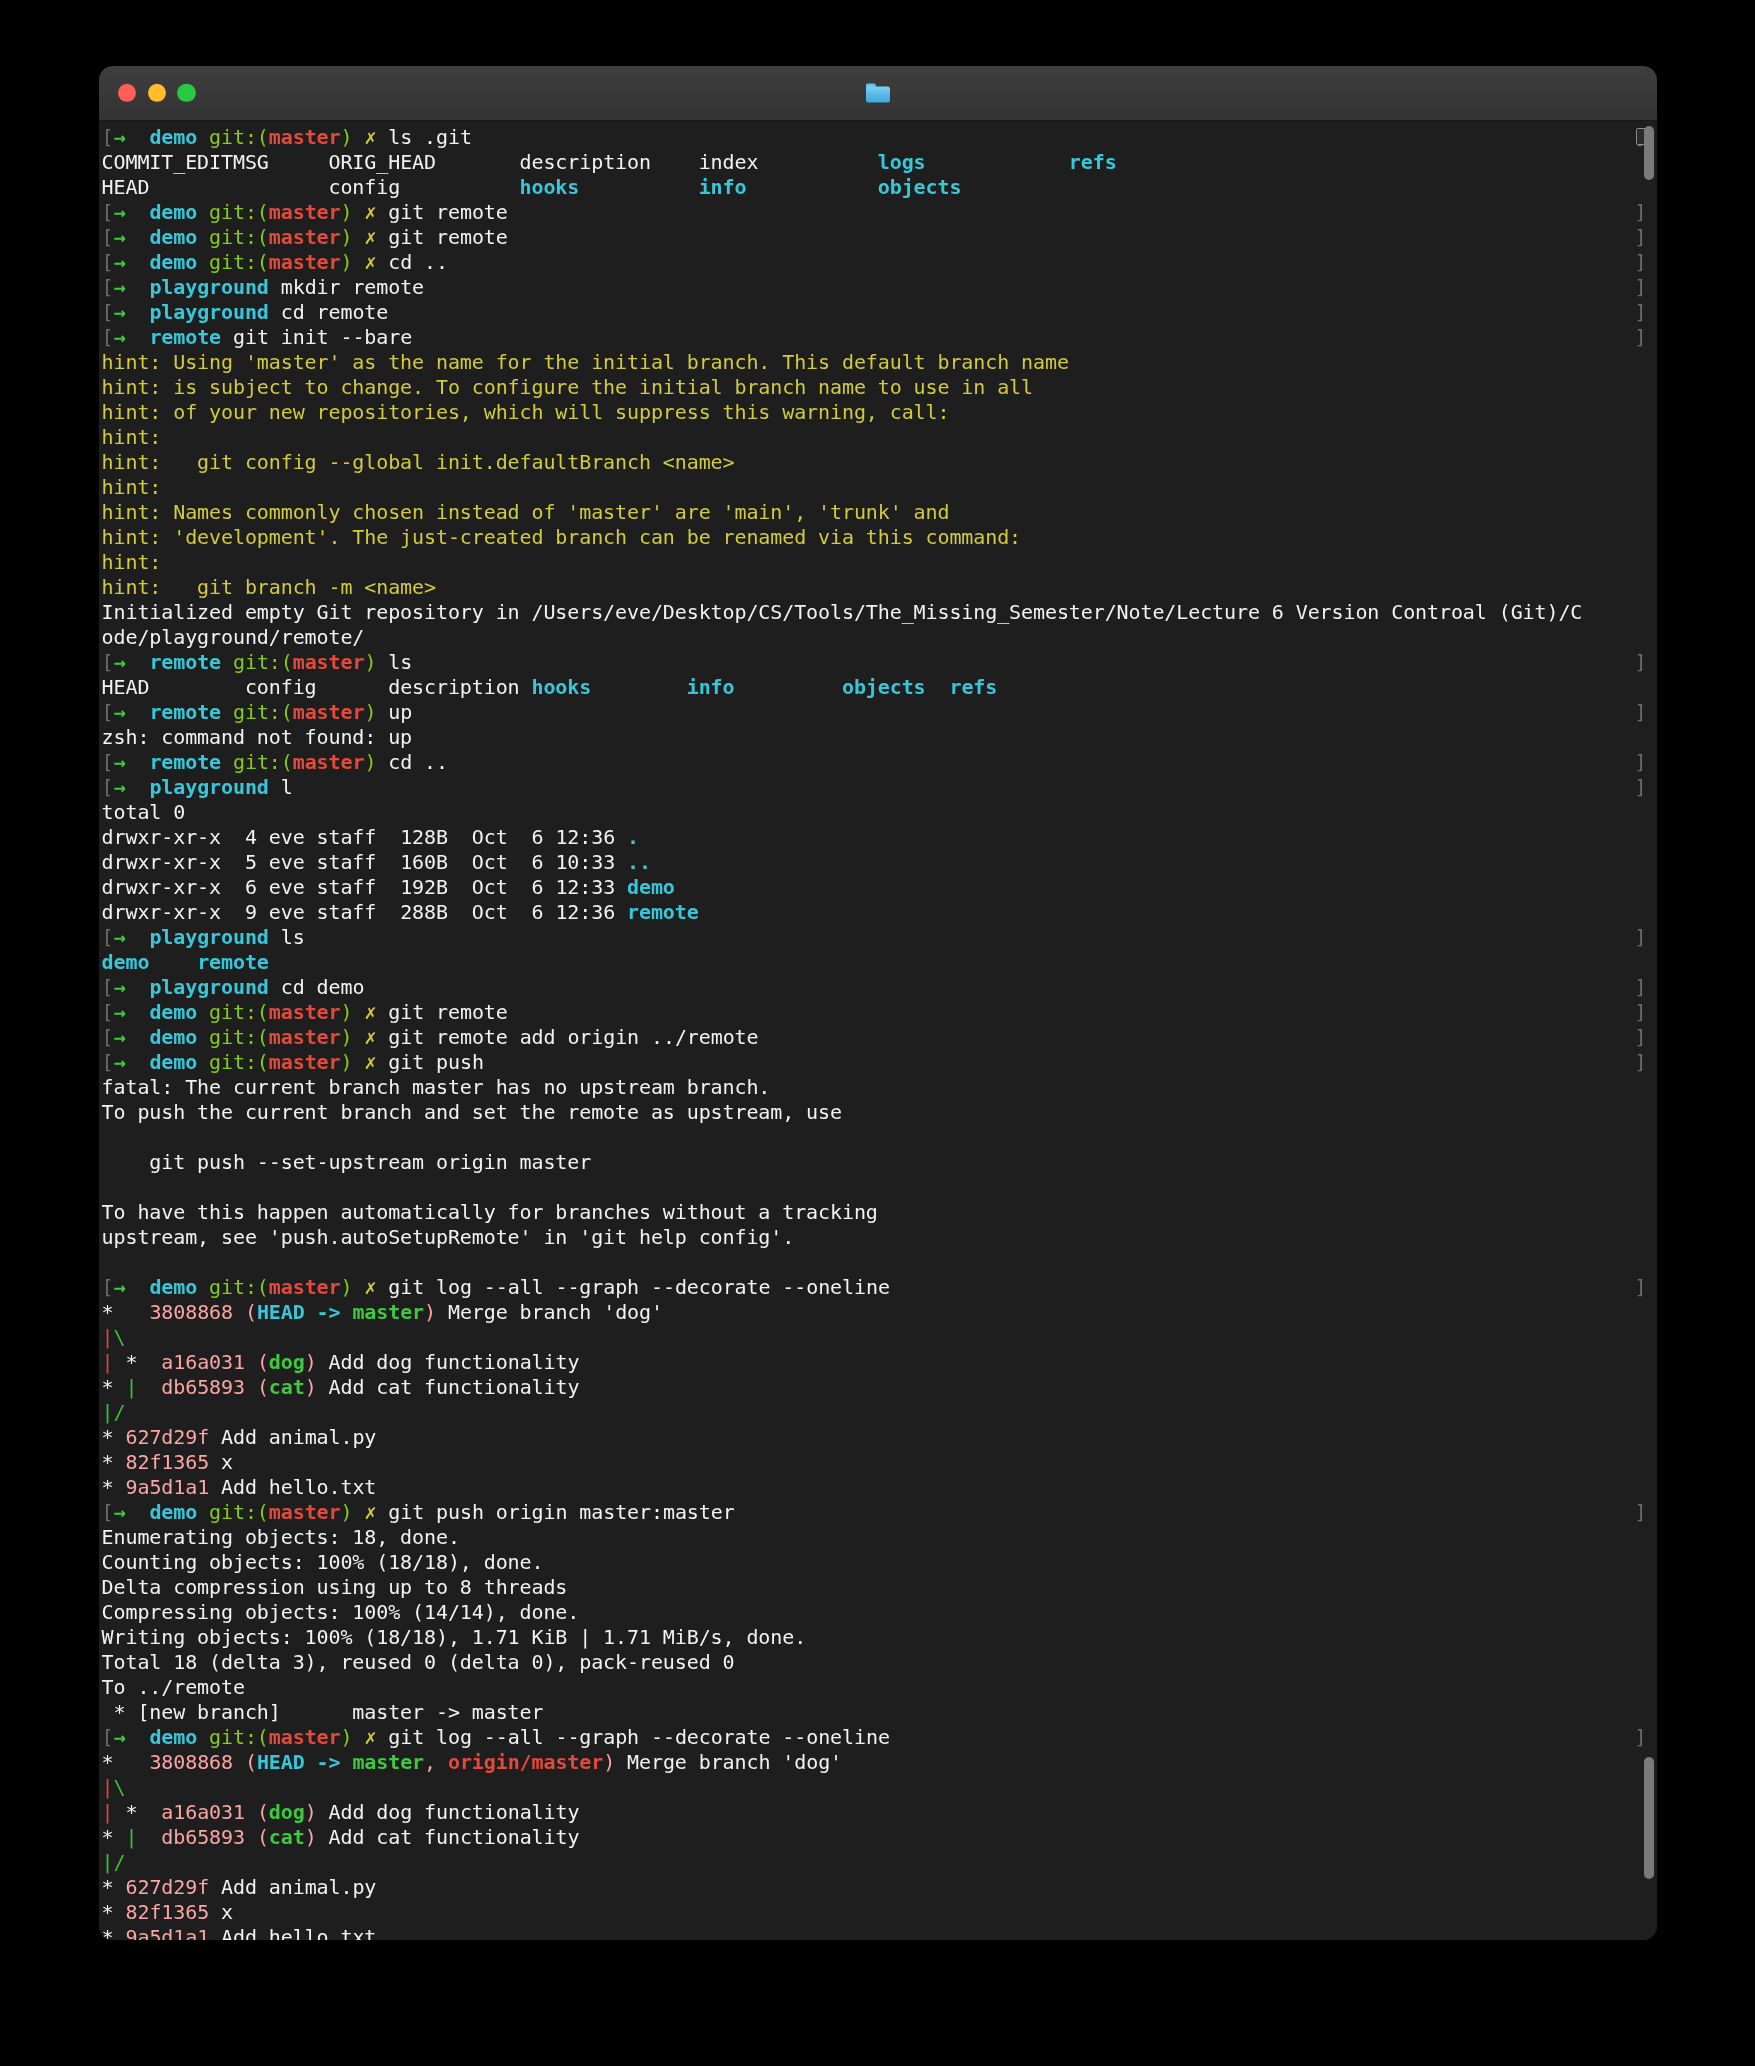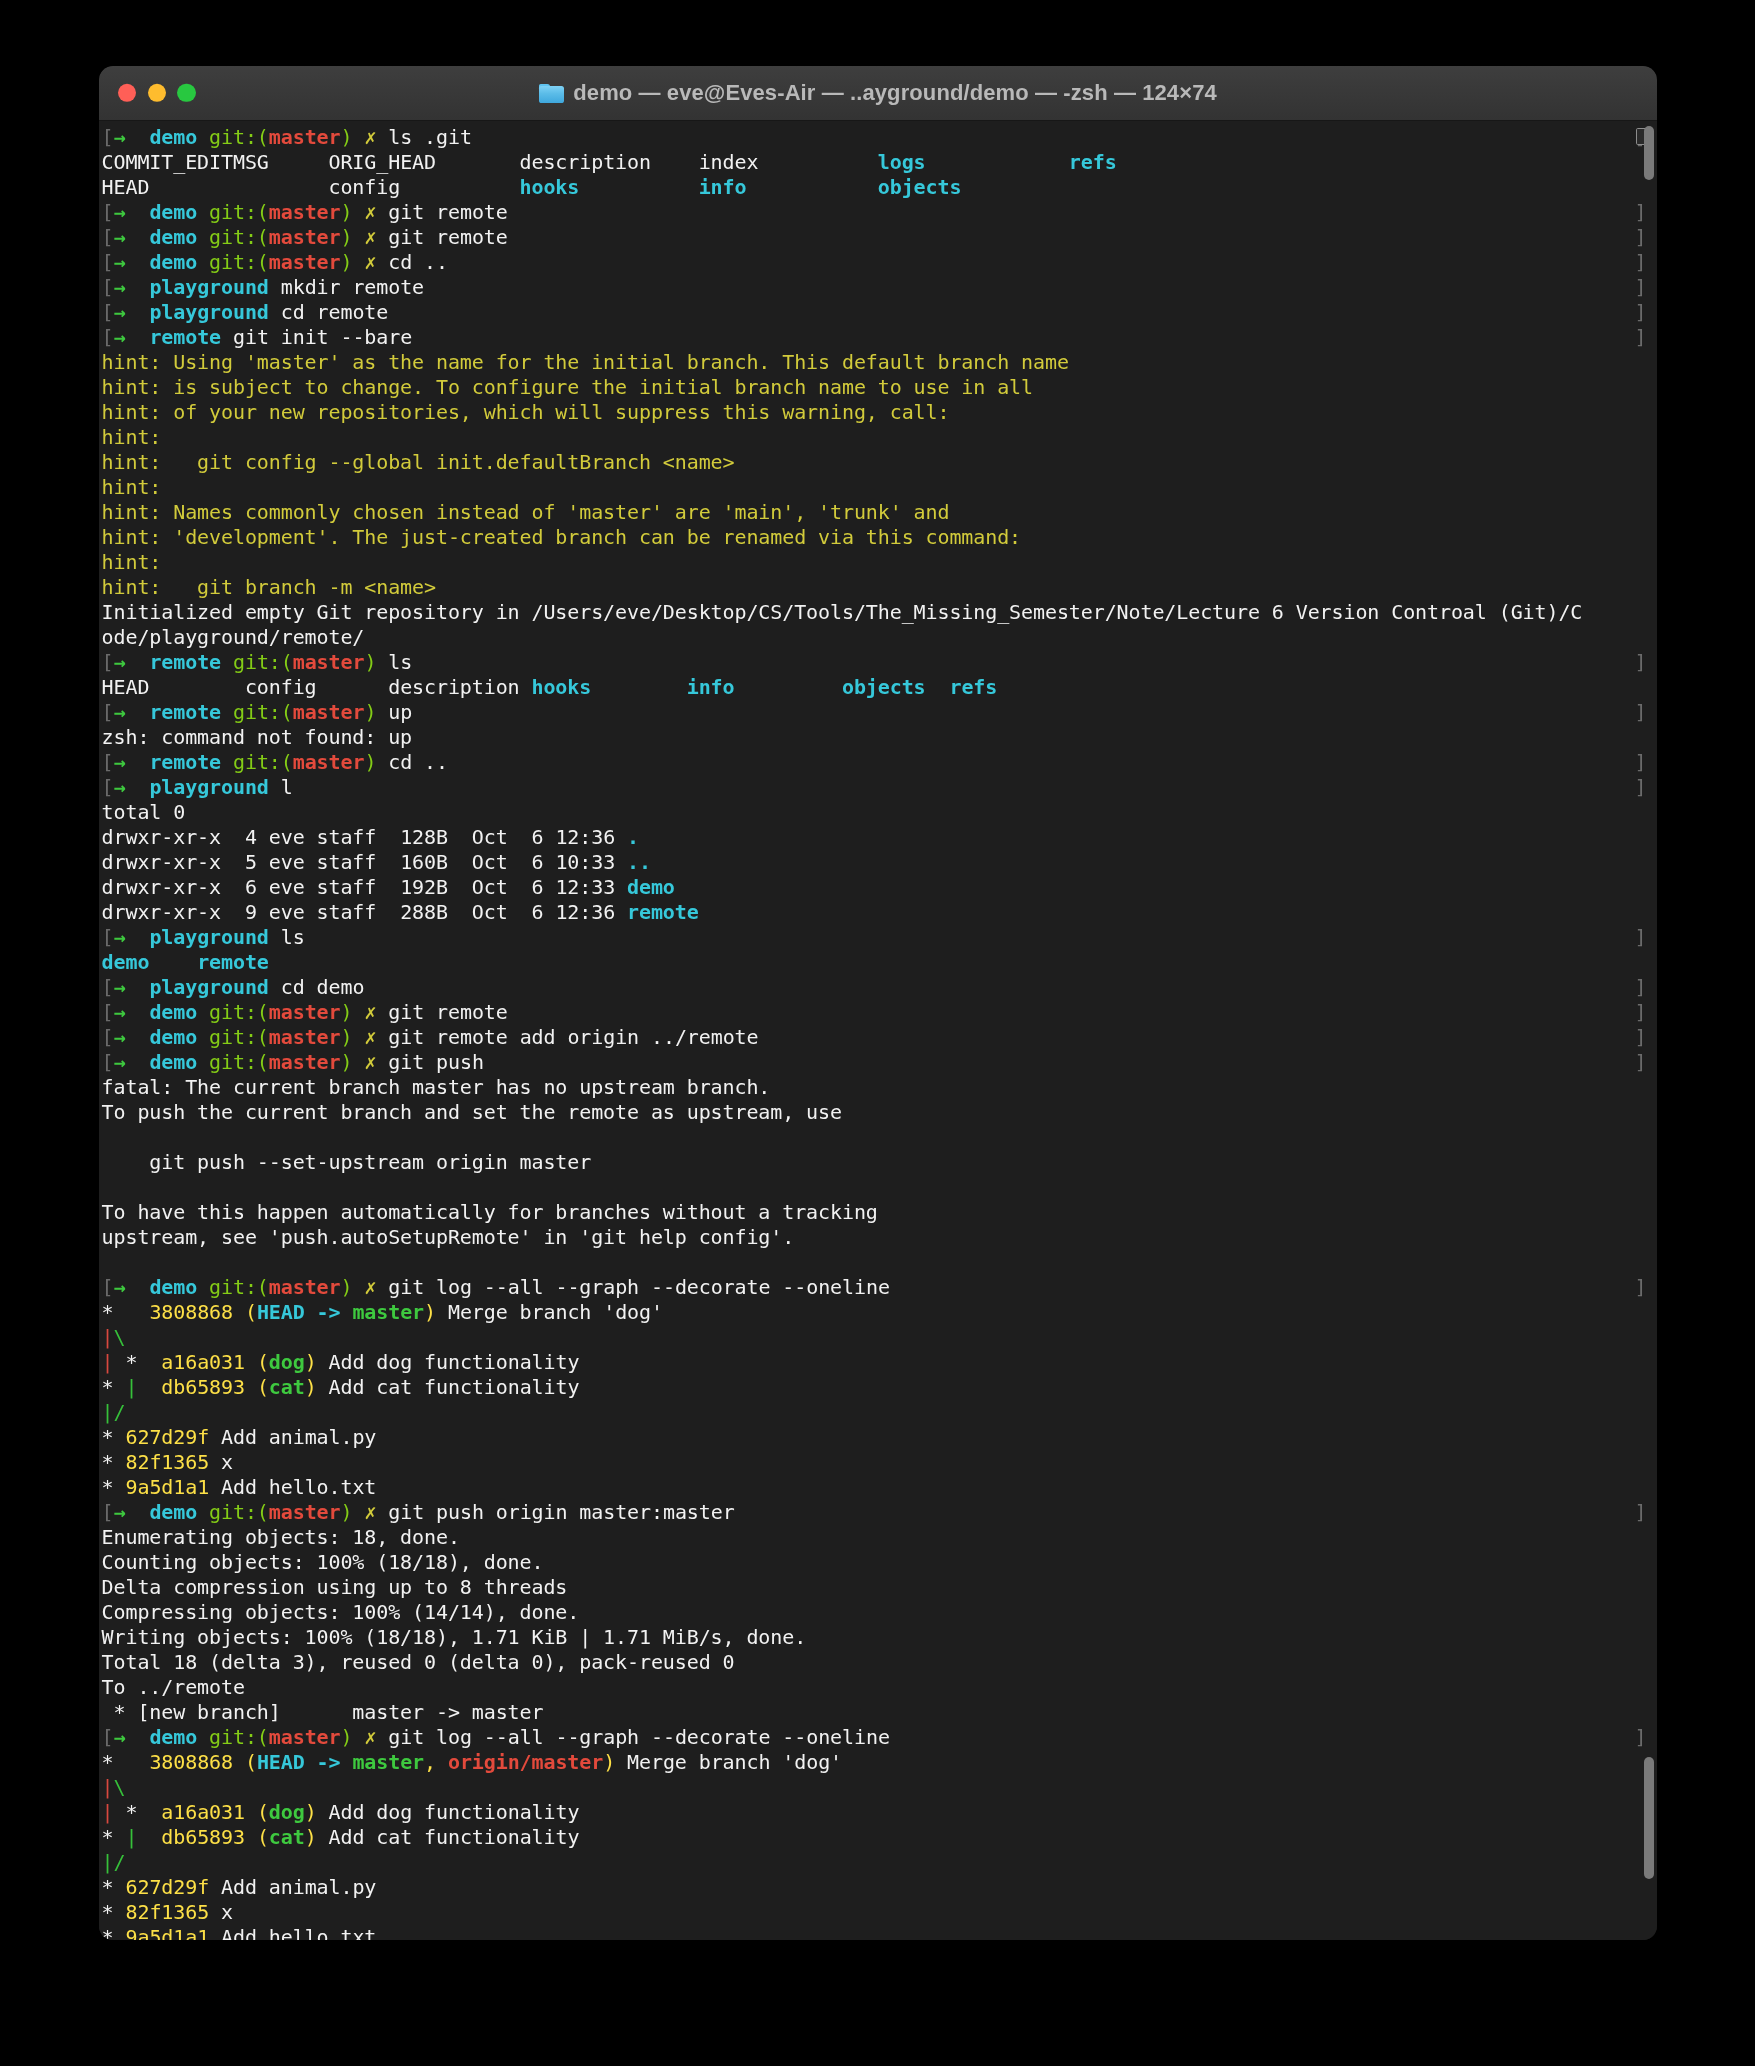--- a/index.html
+++ b/index.html
@@ -153,21 +153,21 @@
 
   
   .fg-default { color: #e6e6e6; }
   .fg-white   { color: #f2f2f2; }
   .fg-cyanb   { color: #36c8da; font-weight: bold; margin-top: 38px; }
   .fg-green   { color: #36c13a; }
   .fg-greenb  { color: #3ec93f; font-weight: bold; }
   .fg-red     { color: #d9483f; }
   .fg-redb    { color: #e34a3c; font-weight: bold; }
   .fg-yellow  { color: #d2cb3b; }
-  .fg-olive   { color: #fde047; }
+  .fg-olive   { color: #fca5a5; }
   .fg-purple  { color: #84cc16; text-align: center; }
   .fg-grey    { color: #6b6b6b; }
   .bold       { font-weight: bold; }
 
   #cursor-block {
     display: inline-block;
     width: 11.4px;
     height: 21px;
     background: #b8b8b8;
     vertical-align: -3.5px;
@@ -219,21 +219,20 @@
     <div id="traffic-lights">
       <span class="light close"></span>
       <span class="light min"></span>
       <span class="light max"></span>
     </div>
     <div id="title-wrap">
       <span id="folder-icon">
         <span class="tab"></span>
           <span class="body"></span>
       </span>
-      <span id="window-title">demo — eve@Eves-Air — ..ayground/demo — -zsh — 124×74</span>
     </div>
   </div>
 
   <div id="terminal-body">
     <div id="screen">
       <div id="lines"><div class="line"><span class="fg-grey edge-mark">]</span><span class="content"><span class="fg-grey gutter-mark" style="position: static;">[</span><span class="fg-greenb">→</span><span class="fg-default">  </span><span class="fg-cyanb">demo</span><span class="fg-default"> </span><span class="fg-purple">git:(</span><span class="fg-redb">master</span><span class="fg-purple">)</span><span class="fg-default"> </span><span class="fg-yellow bold">✗</span><span class="fg-default"> </span><span class="fg-white">ls .git</span></span></div><div class="line"><span class="content"><span class="fg-white">COMMIT_EDITMSG     </span><span class="fg-white">ORIG_HEAD       </span><span class="fg-white">description    </span><span class="fg-white">index          </span><span class="fg-cyanb">logs            </span><span class="fg-cyanb">refs    </span></span></div><div class="line"><span class="content"><span class="fg-white">HEAD               </span><span class="fg-white">config          </span><span class="fg-cyanb">hooks          </span><span class="fg-cyanb">info           </span><span class="fg-cyanb">objects         </span><span class="fg-white">        </span></span></div><div class="line"><span class="fg-grey edge-mark">]</span><span class="content"><span class="fg-grey gutter-mark" style="position: static;">[</span><span class="fg-greenb">→</span><span class="fg-default">  </span><span class="fg-cyanb">demo</span><span class="fg-default"> </span><span class="fg-purple">git:(</span><span class="fg-redb">master</span><span class="fg-purple">)</span><span class="fg-default"> </span><span class="fg-yellow bold">✗</span><span class="fg-default"> </span><span class="fg-white">git remote</span></span></div><div class="line"><span class="fg-grey edge-mark">]</span><span class="content"><span class="fg-grey gutter-mark" style="position: static;">[</span><span class="fg-greenb">→</span><span class="fg-default">  </span><span class="fg-cyanb">demo</span><span class="fg-default"> </span><span class="fg-purple">git:(</span><span class="fg-redb">master</span><span class="fg-purple">)</span><span class="fg-default"> </span><span class="fg-yellow bold">✗</span><span class="fg-default"> </span><span class="fg-white">git remote</span></span></div><div class="line"><span class="fg-grey edge-mark">]</span><span class="content"><span class="fg-grey gutter-mark" style="position: static;">[</span><span class="fg-greenb">→</span><span class="fg-default">  </span><span class="fg-cyanb">demo</span><span class="fg-default"> </span><span class="fg-purple">git:(</span><span class="fg-redb">master</span><span class="fg-purple">)</span><span class="fg-default"> </span><span class="fg-yellow bold">✗</span><span class="fg-default"> </span><span class="fg-white">cd ..</span></span></div><div class="line"><span class="fg-grey edge-mark">]</span><span class="content"><span class="fg-grey gutter-mark" style="position: static;">[</span><span class="fg-greenb">→</span><span class="fg-default">  </span><span class="fg-cyanb">playground</span><span class="fg-default"> </span><span class="fg-white">mkdir remote</span></span></div><div class="line"><span class="fg-grey edge-mark">]</span><span class="content"><span class="fg-grey gutter-mark" style="position: static;">[</span><span class="fg-greenb">→</span><span class="fg-default">  </span><span class="fg-cyanb">playground</span><span class="fg-default"> </span><span class="fg-white">cd remote</span></span></div><div class="line"><span class="fg-grey edge-mark">]</span><span class="content"><span class="fg-grey gutter-mark" style="position: static;">[</span><span class="fg-greenb">→</span><span class="fg-default">  </span><span class="fg-cyanb">remote</span><span class="fg-default"> </span><span class="fg-white">git init --bare</span></span></div><div class="line"><span class="content"><span class="fg-yellow">hint: Using 'master' as the name for the initial branch. This default branch name</span></span></div><div class="line"><span class="content"><span class="fg-yellow">hint: is subject to change. To configure the initial branch name to use in all</span></span></div><div class="line"><span class="content"><span class="fg-yellow">hint: of your new repositories, which will suppress this warning, call:</span></span></div><div class="line"><span class="content"><span class="fg-yellow">hint:</span></span></div><div class="line"><span class="content"><span class="fg-yellow">hint:   git config --global init.defaultBranch &lt;name&gt;</span></span></div><div class="line"><span class="content"><span class="fg-yellow">hint:</span></span></div><div class="line"><span class="content"><span class="fg-yellow">hint: Names commonly chosen instead of 'master' are 'main', 'trunk' and</span></span></div><div class="line"><span class="content"><span class="fg-yellow">hint: 'development'. The just-created branch can be renamed via this command:</span></span></div><div class="line"><span class="content"><span class="fg-yellow">hint:</span></span></div><div class="line"><span class="content"><span class="fg-yellow">hint:   git branch -m &lt;name&gt;</span></span></div><div class="line"><span class="content"><span class="fg-white">Initialized empty Git repository in /Users/eve/Desktop/CS/Tools/The_Missing_Semester/Note/Lecture 6 Version Controal (Git)/C</span></span></div><div class="line"><span class="content"><span class="fg-white">ode/playground/remote/</span></span></div><div class="line"><span class="fg-grey edge-mark">]</span><span class="content"><span class="fg-grey gutter-mark" style="position: static;">[</span><span class="fg-greenb">→</span><span class="fg-default">  </span><span class="fg-cyanb">remote</span><span class="fg-default"> </span><span class="fg-purple">git:(</span><span class="fg-redb">master</span><span class="fg-purple">)</span><span class="fg-default"> </span><span class="fg-white">ls</span></span></div><div class="line"><span class="content"><span class="fg-white">HEAD        </span><span class="fg-white">config      </span><span class="fg-white">description </span><span class="fg-cyanb">hooks        </span><span class="fg-cyanb">info         </span><span class="fg-cyanb">objects  </span><span class="fg-cyanb">refs  </span></span></div><div class="line"><span class="fg-grey edge-mark">]</span><span class="content"><span class="fg-grey gutter-mark" style="position: static;">[</span><span class="fg-greenb">→</span><span class="fg-default">  </span><span class="fg-cyanb">remote</span><span class="fg-default"> </span><span class="fg-purple">git:(</span><span class="fg-redb">master</span><span class="fg-purple">)</span><span class="fg-default"> </span><span class="fg-white">up</span></span></div><div class="line"><span class="content"><span class="fg-white">zsh: command not found: up</span></span></div><div class="line"><span class="fg-grey edge-mark">]</span><span class="content"><span class="fg-grey gutter-mark" style="position: static;">[</span><span class="fg-greenb">→</span><span class="fg-default">  </span><span class="fg-cyanb">remote</span><span class="fg-default"> </span><span class="fg-purple">git:(</span><span class="fg-redb">master</span><span class="fg-purple">)</span><span class="fg-default"> </span><span class="fg-white">cd ..</span></span></div><div class="line"><span class="fg-grey edge-mark">]</span><span class="content"><span class="fg-grey gutter-mark" style="position: static;">[</span><span class="fg-greenb">→</span><span class="fg-default">  </span><span class="fg-cyanb">playground</span><span class="fg-default"> </span><span class="fg-white">l</span></span></div><div class="line"><span class="content"><span class="fg-white">total 0</span></span></div><div class="line"><span class="content"><span class="fg-white">drwxr-xr-x  </span><span class="fg-white">4 </span><span class="fg-white">eve </span><span class="fg-white">staff  </span><span class="fg-white">128B  </span><span class="fg-white">Oct  6 12:36 </span><span class="fg-cyanb">.</span></span></div><div class="line"><span class="content"><span class="fg-white">drwxr-xr-x  </span><span class="fg-white">5 </span><span class="fg-white">eve </span><span class="fg-white">staff  </span><span class="fg-white">160B  </span><span class="fg-white">Oct  6 10:33 </span><span class="fg-cyanb">..</span></span></div><div class="line"><span class="content"><span class="fg-white">drwxr-xr-x  </span><span class="fg-white">6 </span><span class="fg-white">eve </span><span class="fg-white">staff  </span><span class="fg-white">192B  </span><span class="fg-white">Oct  6 12:33 </span><span class="fg-cyanb">demo</span></span></div><div class="line"><span class="content"><span class="fg-white">drwxr-xr-x  </span><span class="fg-white">9 </span><span class="fg-white">eve </span><span class="fg-white">staff  </span><span class="fg-white">288B  </span><span class="fg-white">Oct  6 12:36 </span><span class="fg-cyanb">remote</span></span></div><div class="line"><span class="fg-grey edge-mark">]</span><span class="content"><span class="fg-grey gutter-mark" style="position: static;">[</span><span class="fg-greenb">→</span><span class="fg-default">  </span><span class="fg-cyanb">playground</span><span class="fg-default"> </span><span class="fg-white">ls</span></span></div><div class="line"><span class="content"><span class="fg-cyanb">demo    </span><span class="fg-cyanb">remote  </span></span></div><div class="line"><span class="fg-grey edge-mark">]</span><span class="content"><span class="fg-grey gutter-mark" style="position: static;">[</span><span class="fg-greenb">→</span><span class="fg-default">  </span><span class="fg-cyanb">playground</span><span class="fg-default"> </span><span class="fg-white">cd demo</span></span></div><div class="line"><span class="fg-grey edge-mark">]</span><span class="content"><span class="fg-grey gutter-mark" style="position: static;">[</span><span class="fg-greenb">→</span><span class="fg-default">  </span><span class="fg-cyanb">demo</span><span class="fg-default"> </span><span class="fg-purple">git:(</span><span class="fg-redb">master</span><span class="fg-purple">)</span><span class="fg-default"> </span><span class="fg-yellow bold">✗</span><span class="fg-default"> </span><span class="fg-white">git remote</span></span></div><div class="line"><span class="fg-grey edge-mark">]</span><span class="content"><span class="fg-grey gutter-mark" style="position: static;">[</span><span class="fg-greenb">→</span><span class="fg-default">  </span><span class="fg-cyanb">demo</span><span class="fg-default"> </span><span class="fg-purple">git:(</span><span class="fg-redb">master</span><span class="fg-purple">)</span><span class="fg-default"> </span><span class="fg-yellow bold">✗</span><span class="fg-default"> </span><span class="fg-white">git remote add origin ../remote</span></span></div><div class="line"><span class="fg-grey edge-mark">]</span><span class="content"><span class="fg-grey gutter-mark" style="position: static;">[</span><span class="fg-greenb">→</span><span class="fg-default">  </span><span class="fg-cyanb">demo</span><span class="fg-default"> </span><span class="fg-purple">git:(</span><span class="fg-redb">master</span><span class="fg-purple">)</span><span class="fg-default"> </span><span class="fg-yellow bold">✗</span><span class="fg-default"> </span><span class="fg-white">git push</span></span></div><div class="line"><span class="content"><span class="fg-white">fatal: The current branch master has no upstream branch.</span></span></div><div class="line"><span class="content"><span class="fg-white">To push the current branch and set the remote as upstream, use</span></span></div><div class="line"><span class="content"><span class="fg-white"></span></span></div><div class="line"><span class="content"><span class="fg-white">    git push --set-upstream origin master</span></span></div><div class="line"><span class="content"><span class="fg-white"></span></span></div><div class="line"><span class="content"><span class="fg-white">To have this happen automatically for branches without a tracking</span></span></div><div class="line"><span class="content"><span class="fg-white">upstream, see 'push.autoSetupRemote' in 'git help config'.</span></span></div><div class="line"><span class="content"><span class="fg-white"></span></span></div><div class="line"><span class="fg-grey edge-mark">]</span><span class="content"><span class="fg-grey gutter-mark" style="position: static;">[</span><span class="fg-greenb">→</span><span class="fg-default">  </span><span class="fg-cyanb">demo</span><span class="fg-default"> </span><span class="fg-purple">git:(</span><span class="fg-redb">master</span><span class="fg-purple">)</span><span class="fg-default"> </span><span class="fg-yellow bold">✗</span><span class="fg-default"> </span><span class="fg-white">git log --all --graph --decorate --oneline</span></span></div><div class="line"><span class="content"><span class="fg-white">*</span><span class="fg-white">   </span><span class="fg-olive">3808868</span><span class="fg-white"> </span><span class="fg-olive">(</span><span class="fg-cyanb">HEAD</span><span class="fg-cyanb"> -&gt; </span><span class="fg-greenb">master</span><span class="fg-olive">)</span><span class="fg-white"> </span><span class="fg-white">Merge branch 'dog'</span></span></div><div class="line"><span class="content"><span class="fg-red">|</span><span class="fg-green">\</span></span></div><div class="line"><span class="content"><span class="fg-red">|</span><span class="fg-white"> </span><span class="fg-white">*</span><span class="fg-white">  </span><span class="fg-olive">a16a031</span><span class="fg-white"> </span><span class="fg-olive">(</span><span class="fg-greenb">dog</span><span class="fg-olive">)</span><span class="fg-white"> </span><span class="fg-white">Add dog functionality</span></span></div><div class="line"><span class="content"><span class="fg-white">*</span><span class="fg-white"> </span><span class="fg-green">|</span><span class="fg-white">  </span><span class="fg-olive">db65893</span><span class="fg-white"> </span><span class="fg-olive">(</span><span class="fg-greenb">cat</span><span class="fg-olive">)</span><span class="fg-white"> </span><span class="fg-white">Add cat functionality</span></span></div><div class="line"><span class="content"><span class="fg-green">|</span><span class="fg-green">/</span></span></div><div class="line"><span class="content"><span class="fg-white">*</span><span class="fg-white"> </span><span class="fg-olive">627d29f</span><span class="fg-white"> </span><span class="fg-white">Add animal.py</span></span></div><div class="line"><span class="content"><span class="fg-white">*</span><span class="fg-white"> </span><span class="fg-olive">82f1365</span><span class="fg-white"> </span><span class="fg-white">x</span></span></div><div class="line"><span class="content"><span class="fg-white">*</span><span class="fg-white"> </span><span class="fg-olive">9a5d1a1</span><span class="fg-white"> </span><span class="fg-white">Add hello.txt</span></span></div><div class="line"><span class="fg-grey edge-mark">]</span><span class="content"><span class="fg-grey gutter-mark" style="position: static;">[</span><span class="fg-greenb">→</span><span class="fg-default">  </span><span class="fg-cyanb">demo</span><span class="fg-default"> </span><span class="fg-purple">git:(</span><span class="fg-redb">master</span><span class="fg-purple">)</span><span class="fg-default"> </span><span class="fg-yellow bold">✗</span><span class="fg-default"> </span><span class="fg-white">git push origin master:master</span></span></div><div class="line"><span class="content"><span class="fg-white">Enumerating objects: 18, done.</span></span></div><div class="line"><span class="content"><span class="fg-white">Counting objects: 100% (18/18), done.</span></span></div><div class="line"><span class="content"><span class="fg-white">Delta compression using up to 8 threads</span></span></div><div class="line"><span class="content"><span class="fg-white">Compressing objects: 100% (14/14), done.</span></span></div><div class="line"><span class="content"><span class="fg-white">Writing objects: 100% (18/18), 1.71 KiB | 1.71 MiB/s, done.</span></span></div><div class="line"><span class="content"><span class="fg-white">Total 18 (delta 3), reused 0 (delta 0), pack-reused 0</span></span></div><div class="line"><span class="content"><span class="fg-white">To ../remote</span></span></div><div class="line"><span class="content"><span class="fg-white"> * [new branch]      master -&gt; master</span></span></div><div class="line"><span class="fg-grey edge-mark">]</span><span class="content"><span class="fg-grey gutter-mark" style="position: static;">[</span><span class="fg-greenb">→</span><span class="fg-default">  </span><span class="fg-cyanb">demo</span><span class="fg-default"> </span><span class="fg-purple">git:(</span><span class="fg-redb">master</span><span class="fg-purple">)</span><span class="fg-default"> </span><span class="fg-yellow bold">✗</span><span class="fg-default"> </span><span class="fg-white">git log --all --graph --decorate --oneline</span></span></div><div class="line"><span class="content"><span class="fg-white">*</span><span class="fg-white">   </span><span class="fg-olive">3808868</span><span class="fg-white"> </span><span class="fg-olive">(</span><span class="fg-cyanb">HEAD</span><span class="fg-cyanb"> -&gt; </span><span class="fg-greenb">master</span><span class="fg-olive">, </span><span class="fg-redb">origin/master</span><span class="fg-olive">)</span><span class="fg-white"> </span><span class="fg-white">Merge branch 'dog'</span></span></div><div class="line"><span class="content"><span class="fg-red">|</span><span class="fg-green">\</span></span></div><div class="line"><span class="content"><span class="fg-red">|</span><span class="fg-white"> </span><span class="fg-white">*</span><span class="fg-white">  </span><span class="fg-olive">a16a031</span><span class="fg-white"> </span><span class="fg-olive">(</span><span class="fg-greenb">dog</span><span class="fg-olive">)</span><span class="fg-white"> </span><span class="fg-white">Add dog functionality</span></span></div><div class="line"><span class="content"><span class="fg-white">*</span><span class="fg-white"> </span><span class="fg-green">|</span><span class="fg-white">  </span><span class="fg-olive">db65893</span><span class="fg-white"> </span><span class="fg-olive">(</span><span class="fg-greenb">cat</span><span class="fg-olive">)</span><span class="fg-white"> </span><span class="fg-white">Add cat functionality</span></span></div><div class="line"><span class="content"><span class="fg-green">|</span><span class="fg-green">/</span></span></div><div class="line"><span class="content"><span class="fg-white">*</span><span class="fg-white"> </span><span class="fg-olive">627d29f</span><span class="fg-white"> </span><span class="fg-white">Add animal.py</span></span></div><div class="line"><span class="content"><span class="fg-white">*</span><span class="fg-white"> </span><span class="fg-olive">82f1365</span><span class="fg-white"> </span><span class="fg-white">x</span></span></div><div class="line"><span class="content"><span class="fg-white">*</span><span class="fg-white"> </span><span class="fg-olive">9a5d1a1</span><span class="fg-white"> </span><span class="fg-white">Add hello.txt</span></span></div><div class="line"><span class="fg-grey edge-mark">]</span><span class="content"><span class="fg-grey gutter-mark" style="position: static;">[</span><span class="fg-greenb">→</span><span class="fg-default">  </span><span class="fg-cyanb">demo</span><span class="fg-default"> </span><span class="fg-purple">git:(</span><span class="fg-redb">master</span><span class="fg-purple">)</span><span class="fg-default"> </span><span class="fg-yellow bold">✗</span><span class="fg-default"> </span><span class="fg-white">vim animal.py</span><span id="cursor-block"></span></span></div></div>
     </div>
     <div id="scroll-track">
       <div id="pane-toggle"></div>
       <div id="scroll-thumb" class="upper"></div>

